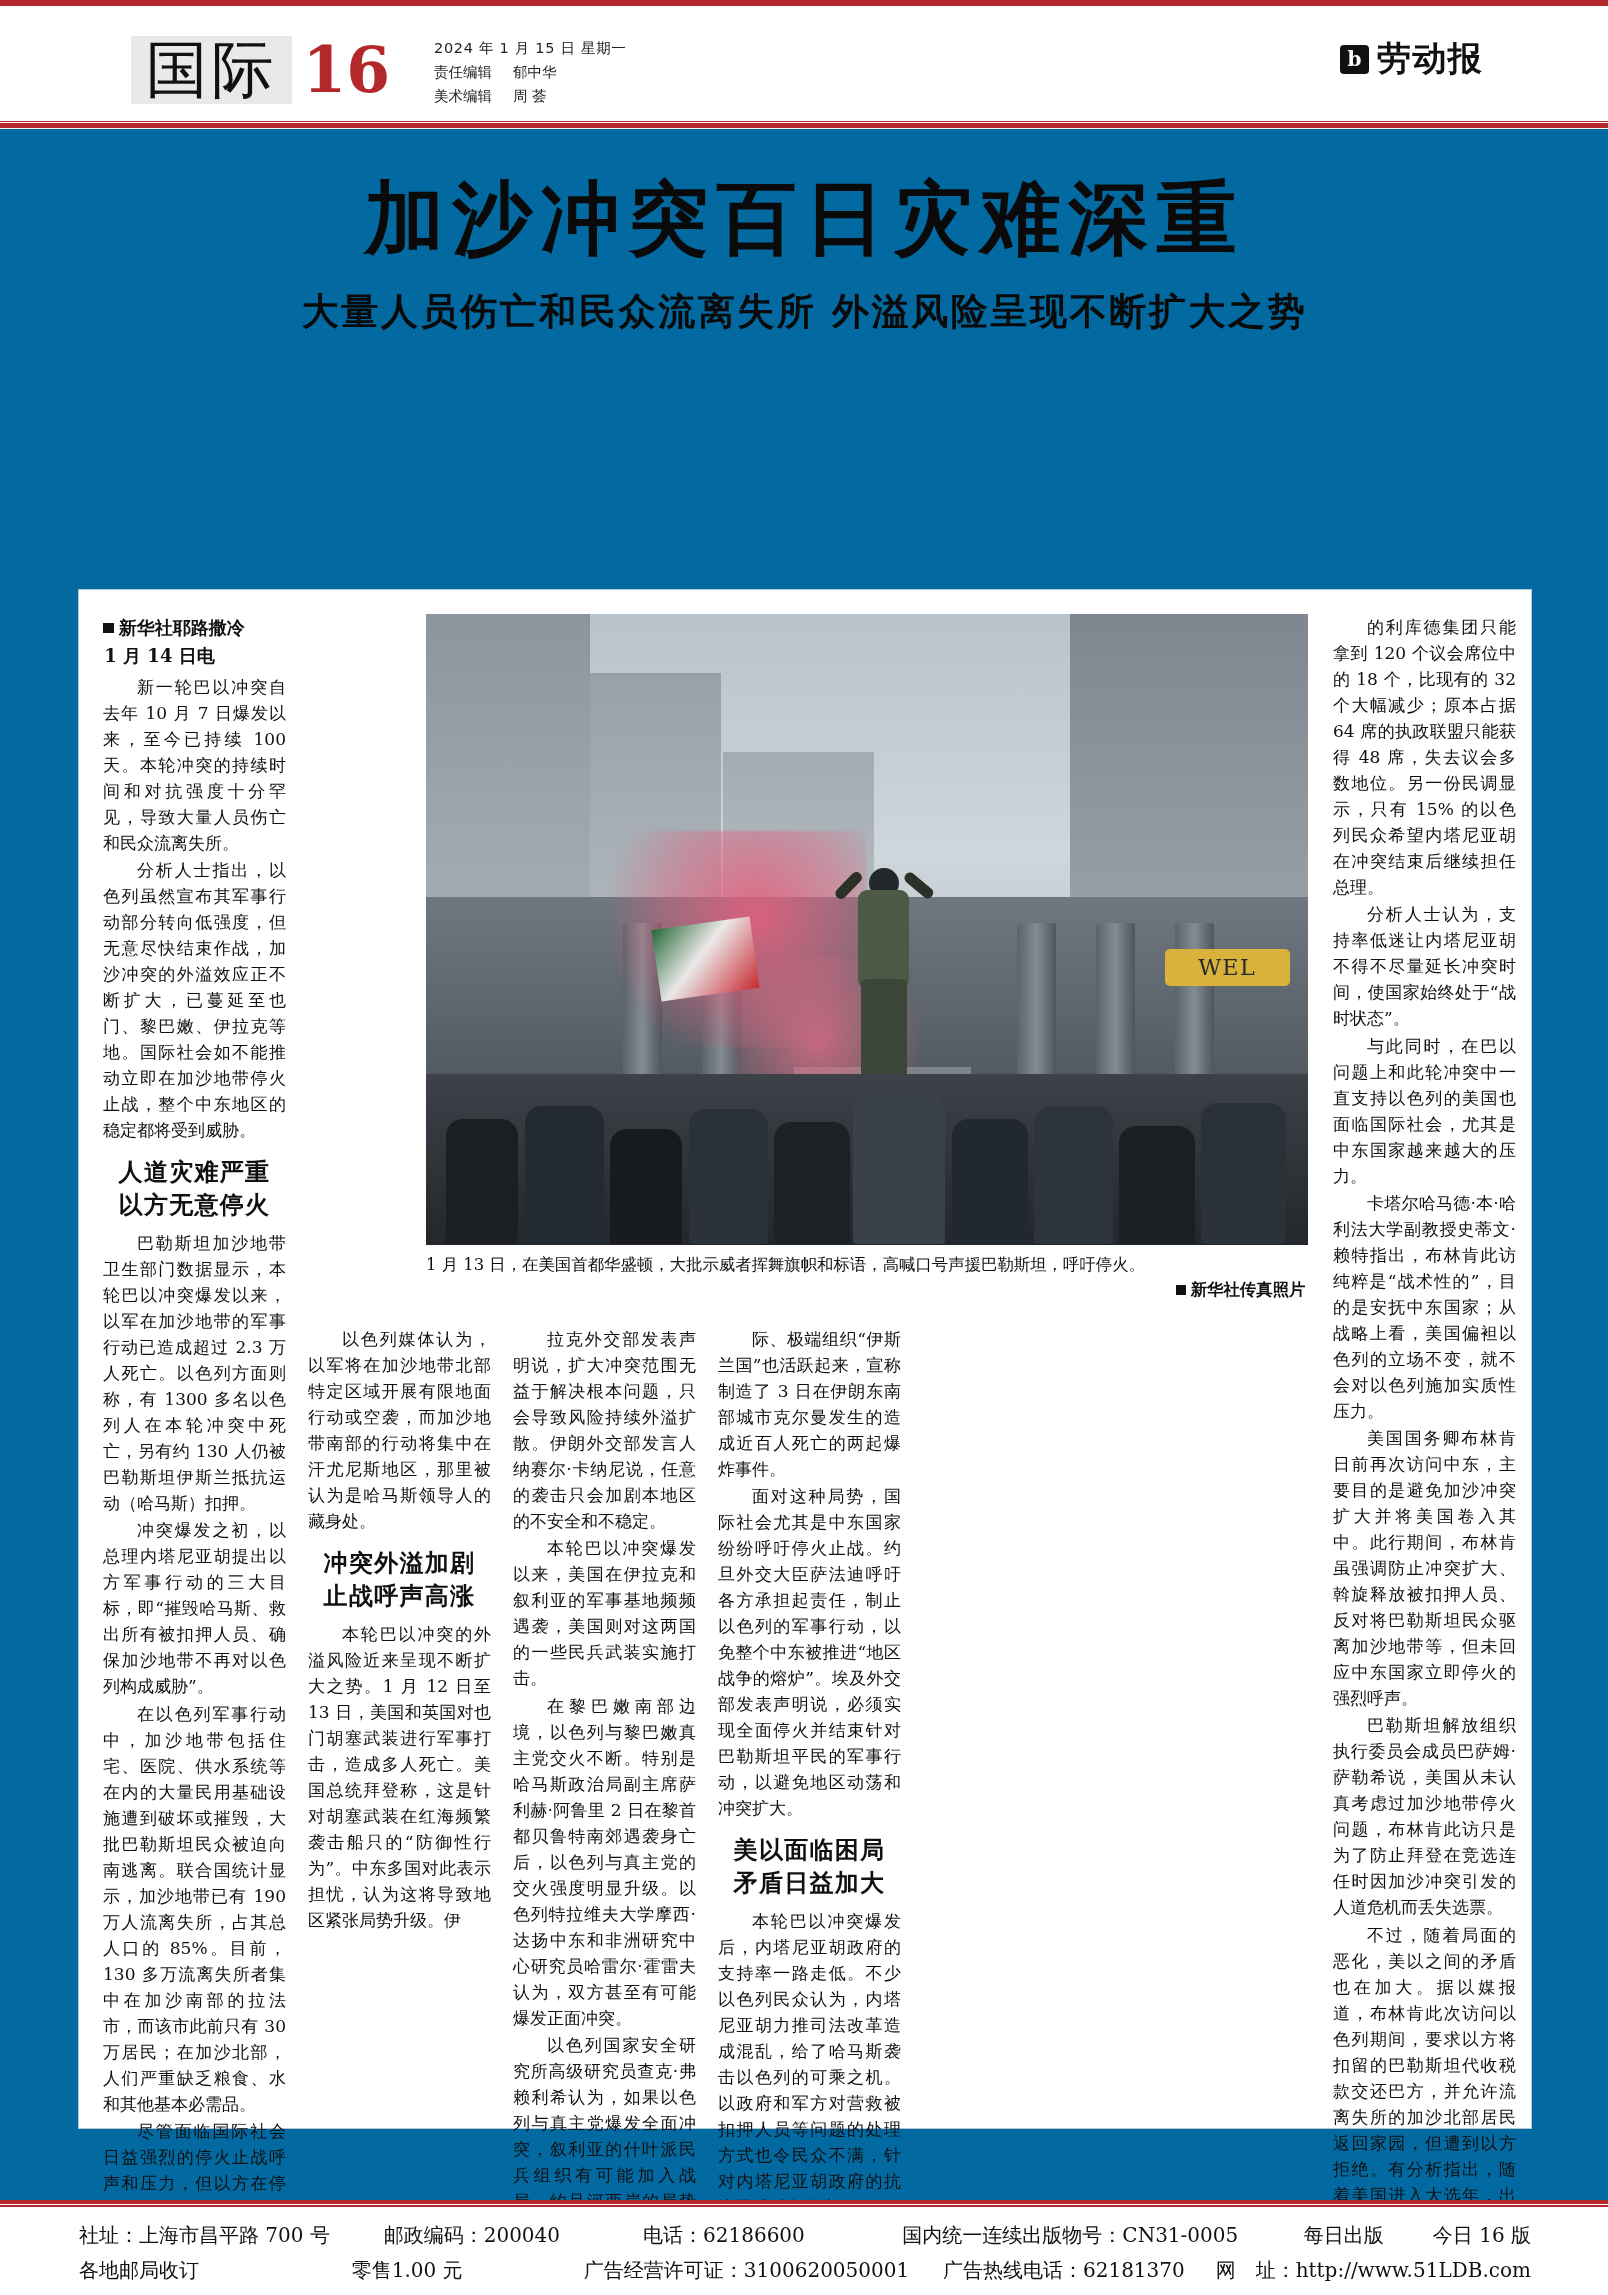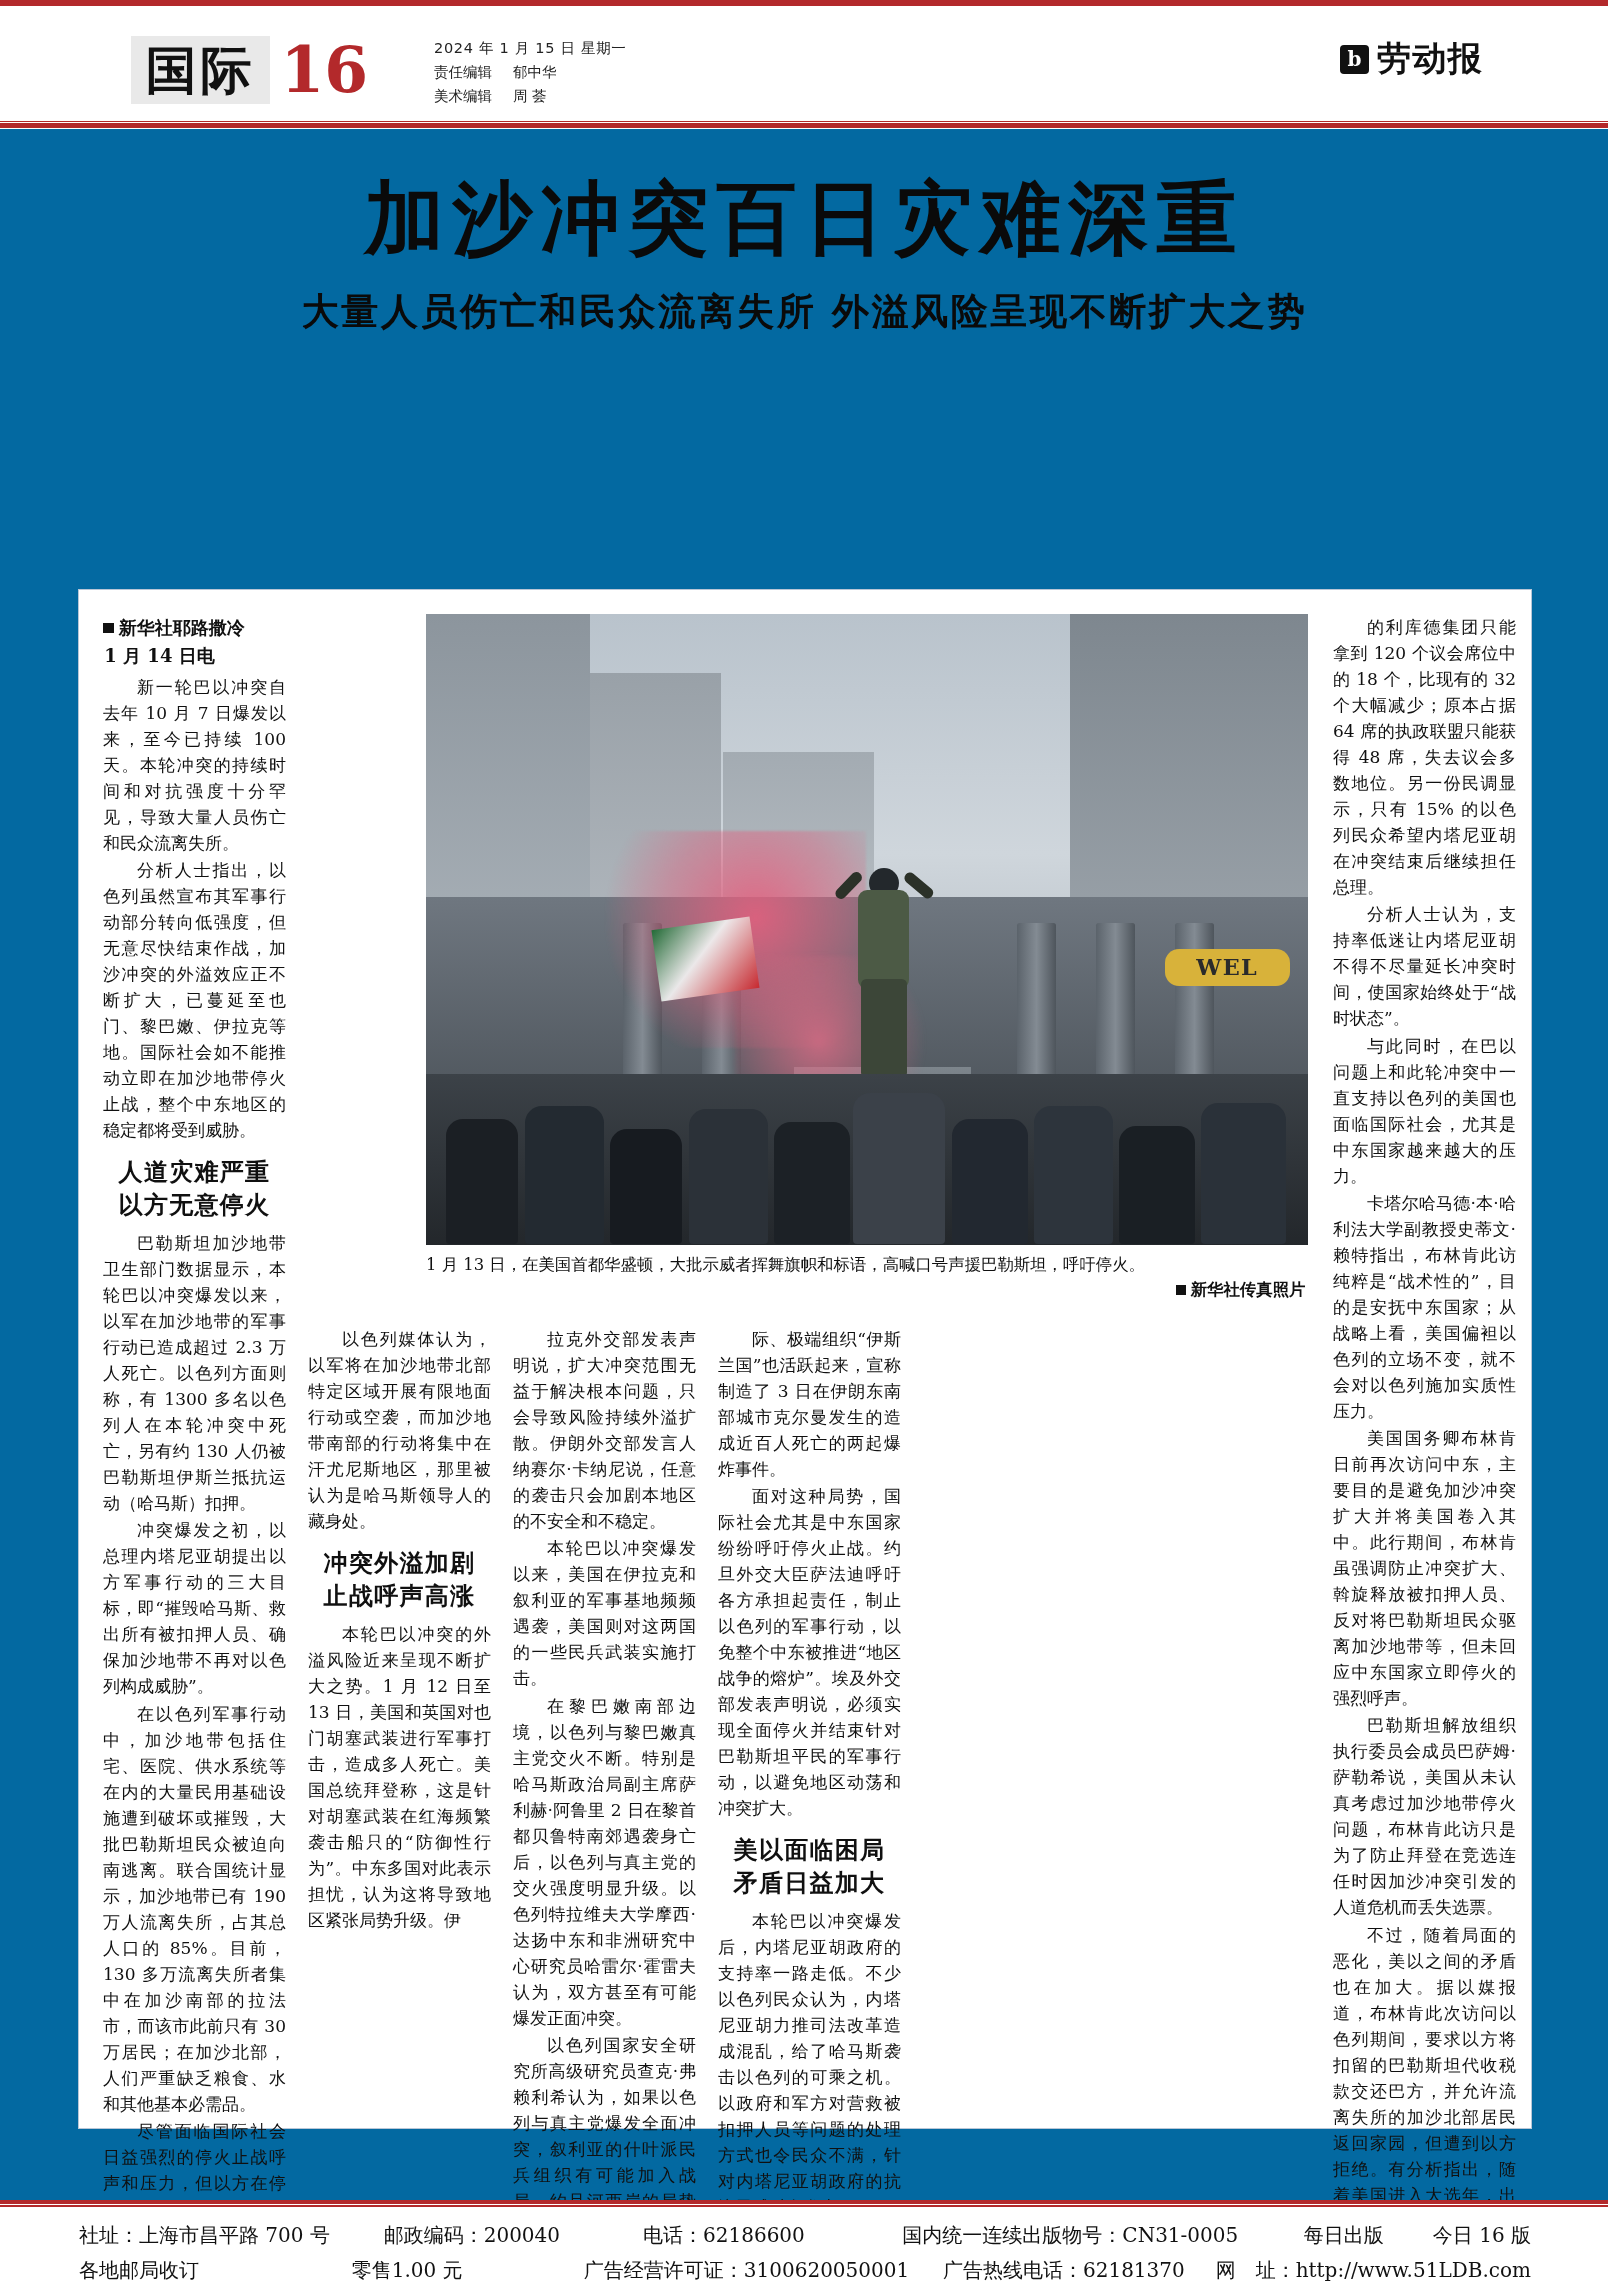--- a/index.html
+++ b/index.html
@@ -3,21 +3,21 @@
 <meta charset="utf-8">
 <style>
   html,body{margin:0;padding:0;background:#ffffff;}
   body{width:1608px;height:2295px;font-family:"DejaVu Sans","Liberation Sans",sans-serif;color:#111;}
   .page{position:relative;width:1608px;height:2295px;background:#ffffff;box-sizing:border-box;}
 
   
   .masthead{position:relative;height:129px;border-top:6.6px solid #b3292b;padding:0;}
   .mh-inner{position:relative;height:122px;}
   .mh-left{position:absolute;left:131px;top:30px;display:flex;align-items:flex-end;}
-  .mh-section{display:inline-block;background:#e9e9e9;color:#111;font-family:"DejaVu Serif","Liberation Serif",serif;font-weight:bold;font-size:51px;line-height:68px;padding:0 14.5px 0 14.5px;letter-spacing:4px;}
+  .mh-section{display:inline-block;background:#e9e9e9;color:#111;font-family:"DejaVu Serif","Liberation Serif",serif;font-weight:normal;font-size:62px;line-height:68px;padding:0 14.5px 0 14.5px;letter-spacing:4px;}
   .mh-num{display:inline-block;color:#b3292b;font-family:"DejaVu Serif","Liberation Serif",serif;font-weight:bold;font-size:63px;line-height:68px;padding-left:10.5px;}
   .mh-meta{position:absolute;left:434px;top:30px;font-size:14.5px;line-height:24px;color:#222;}
   .mh-meta .m1{letter-spacing:0.7px;}
   .mh-meta .m2 span{display:inline-block;}
   .mh-meta .lbl{width:79px;}
   .mh-logo{position:absolute;right:125px;top:30px;display:flex;align-items:center;gap:8px;}
   .mh-logo .lg-mark{width:29px;height:29px;border-radius:4px;background:#111;color:#fff;font-weight:bold;font-size:20px;line-height:29px;text-align:center;font-family:"DejaVu Serif","Liberation Serif",serif;}
   .mh-logo .lg-text{font-family:"DejaVu Serif","Liberation Serif",serif;font-weight:bold;font-size:34px;color:#111;letter-spacing:1.3px;}
   .mh-rule{position:absolute;left:0;right:0;bottom:0;height:4.6px;background:#b3292b;}
   .mh-rule2{position:absolute;left:0;right:0;bottom:6px;height:1.3px;background:#b3292b;}
@@ -70,21 +70,21 @@
   .plinth{position:absolute;left:368px;top:453px;width:177px;height:99px;background:linear-gradient(#7d858c,#565d64);}
   .figure{position:absolute;left:402px;top:217px;width:112px;height:243px;}
   .torso{position:absolute;left:30px;top:59px;width:51px;height:99px;background:#4c5a45;border-radius:9.2px;}
   .legs{position:absolute;left:33px;top:148px;width:46px;height:99px;background:#3c4638;border-radius:5.3px;}
   .armL{position:absolute;left:4px;top:49px;width:33px;height:10.5px;background:#2b3128;transform:rotate(-46deg);border-radius:5.3px;}
   .armR{position:absolute;left:74px;top:49px;width:34px;height:10.5px;background:#2b3128;transform:rotate(40deg);border-radius:5.3px;}
   .headF{position:absolute;left:41px;top:37px;width:30px;height:30px;border-radius:50%;background:#23282c;}
   .flaga{position:absolute;left:230px;top:309px;width:99px;height:72px;background:linear-gradient(135deg,#1d6b33,#efefef 45%,#c8262c);transform:rotate(-8deg);opacity:.95;}
   .smoke{position:absolute;left:164px;top:217px;width:276px;height:217px;background:radial-gradient(circle at 60% 40%,rgba(226,96,126,.92),rgba(226,96,126,.40) 45%,rgba(226,96,126,0) 72%);filter:blur(1.3px);}
   .smoke2{position:absolute;left:309px;top:342px;width:210px;height:171px;background:radial-gradient(circle at 40% 50%,rgba(224,108,134,.8),rgba(224,108,134,0) 70%);filter:blur(2px);}
-  .signboard{position:absolute;right:18.4px;top:335px;width:125px;height:37px;background:#d8b23a;border-radius:14px;color:#2b2b2b;font-weight:bold;font-size:22.3px;line-height:37px;text-align:center;font-family:"DejaVu Serif","Liberation Serif",serif;letter-spacing:1.3px;}
+  .signboard{position:absolute;right:18.4px;top:335px;width:125px;height:37px;background:#d8b23a;border-radius:5px;color:#2b2b2b;font-weight:normal;font-size:22.3px;line-height:37px;text-align:center;font-family:"DejaVu Serif","Liberation Serif",serif;letter-spacing:1.3px;}
 
   
   .footbar{position:absolute;left:0;top:2200px;width:1608px;height:96px;background:#fff;}
   .foot-rule{position:absolute;left:0;top:0;width:1608px;height:4px;background:#b3292b;}
   .foot-rule2{position:absolute;left:0;top:5.3px;width:1608px;height:1.3px;background:#b3292b;}
   .foot-row{position:absolute;left:79px;width:1452px;font-family:"DejaVu Serif","Liberation Serif",serif;font-size:20px;color:#111;display:flex;}
   .foot-row.r1{top:22.3px;}
   .foot-row.r2{top:57px;}
   .foot-cell{white-space:nowrap;}
   .fw{font-weight:normal;}

